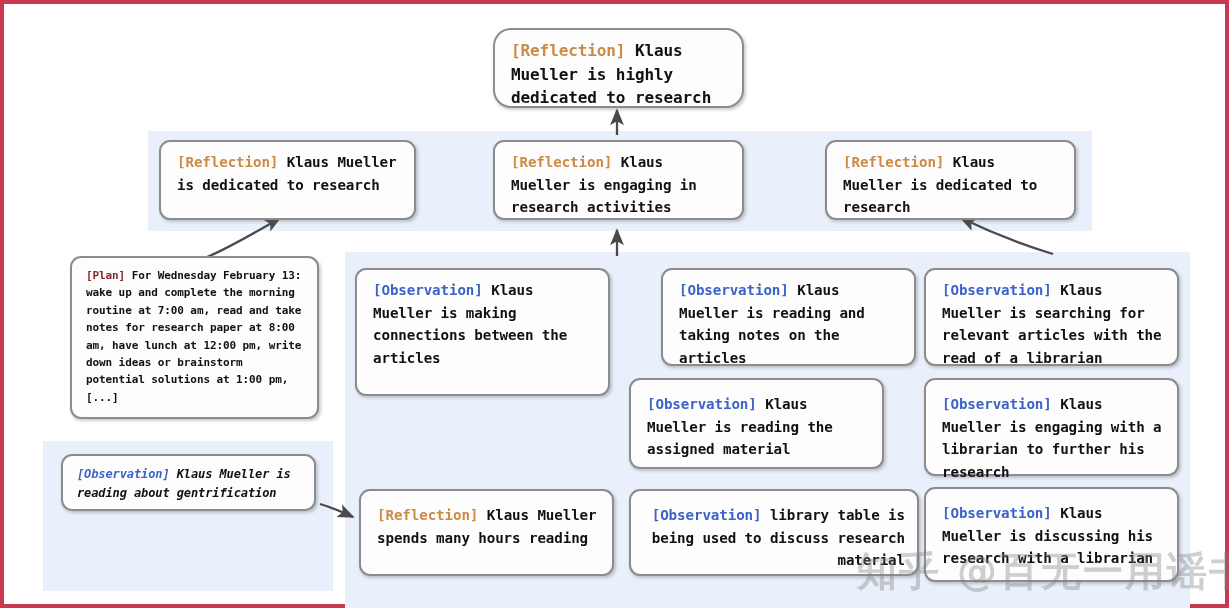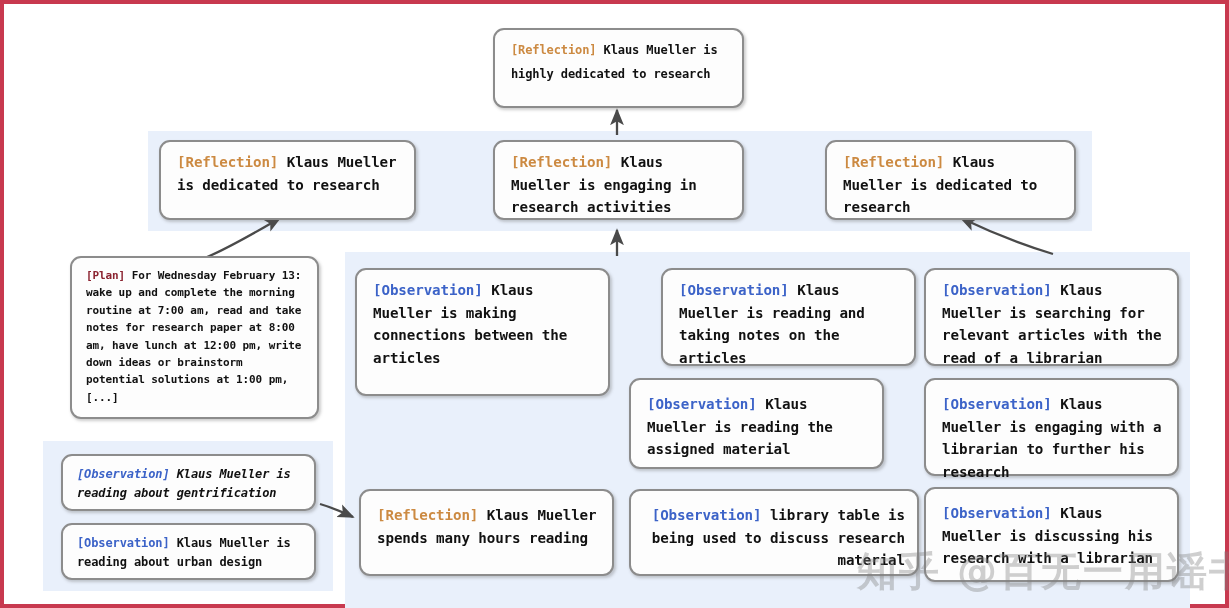--- a/index.html
+++ b/index.html
@@ -38,21 +38,21 @@
   .node .body{
     display:block;
     white-space:pre-wrap;
     word-break:normal;
   }
   .tag{font-weight:700;}
   .tag.reflection{color:#cc8a42;}
   .tag.observation{color:#3c63c8;}
   .tag.plan{color:#8b2330;}
 
-  .f15{font-size:12px;line-height:23.5px;}
+  .f15{font-size:16px;line-height:23.5px;border-radius:18px;}
   .f14{font-size:14.2px;line-height:22.5px;}
   .f12{font-size:12.0px;line-height:18.6px;}
   .f115{font-size:11px;line-height:17.4px;}
 
   
   #arrows{
     position:absolute;left:0;top:0;
     width:1229px;height:608px;
     pointer-events:none;
   }
@@ -113,23 +113,20 @@
   </div>
 
   <div class="node f115" style="left:66px;top:252px;width:249px;height:163px;padding:9px 10px 9px 14px;">
     <span class="body"><span class="tag plan">[Plan]</span><span> For Wednesday February 13: wake up and complete the morning routine at 7:00 am, read and take notes for research paper at 8:00 am, have lunch at 12:00 pm, write down ideas or brainstorm potential solutions at 1:00 pm, [...]</span></span>
   </div>
 
   <div class="node f12" style="left:57px;top:450px;width:255px;height:57px;padding:9px 10px 9px 14px;font-style:italic;">
     <span class="body"><span class="tag observation">[Observation]</span><span> Klaus Mueller is reading about gentrification</span></span>
   </div>
 
-  <div class="node f12" style="left:57px;top:519px;width:255px;height:57px;padding:9px 10px 9px 14px;">
-    <span class="body"><span class="tag observation">[Observation]</span><span> Klaus Mueller is reading about urban design</span></span>
-  </div>
 
   <div class="node f14" style="left:351px;top:264px;width:255px;height:128px;">
     <span class="body"><span class="tag observation">[Observation]</span><span> Klaus Mueller is making connections between the articles</span></span>
   </div>
 
 
   <div class="node f14" style="left:355px;top:485px;width:255px;height:87px;padding:13px 12px 9px 16px;">
     <span class="body"><span class="tag reflection">[Reflection]</span><span> Klaus Mueller spends many hours reading</span></span>
   </div>
 

